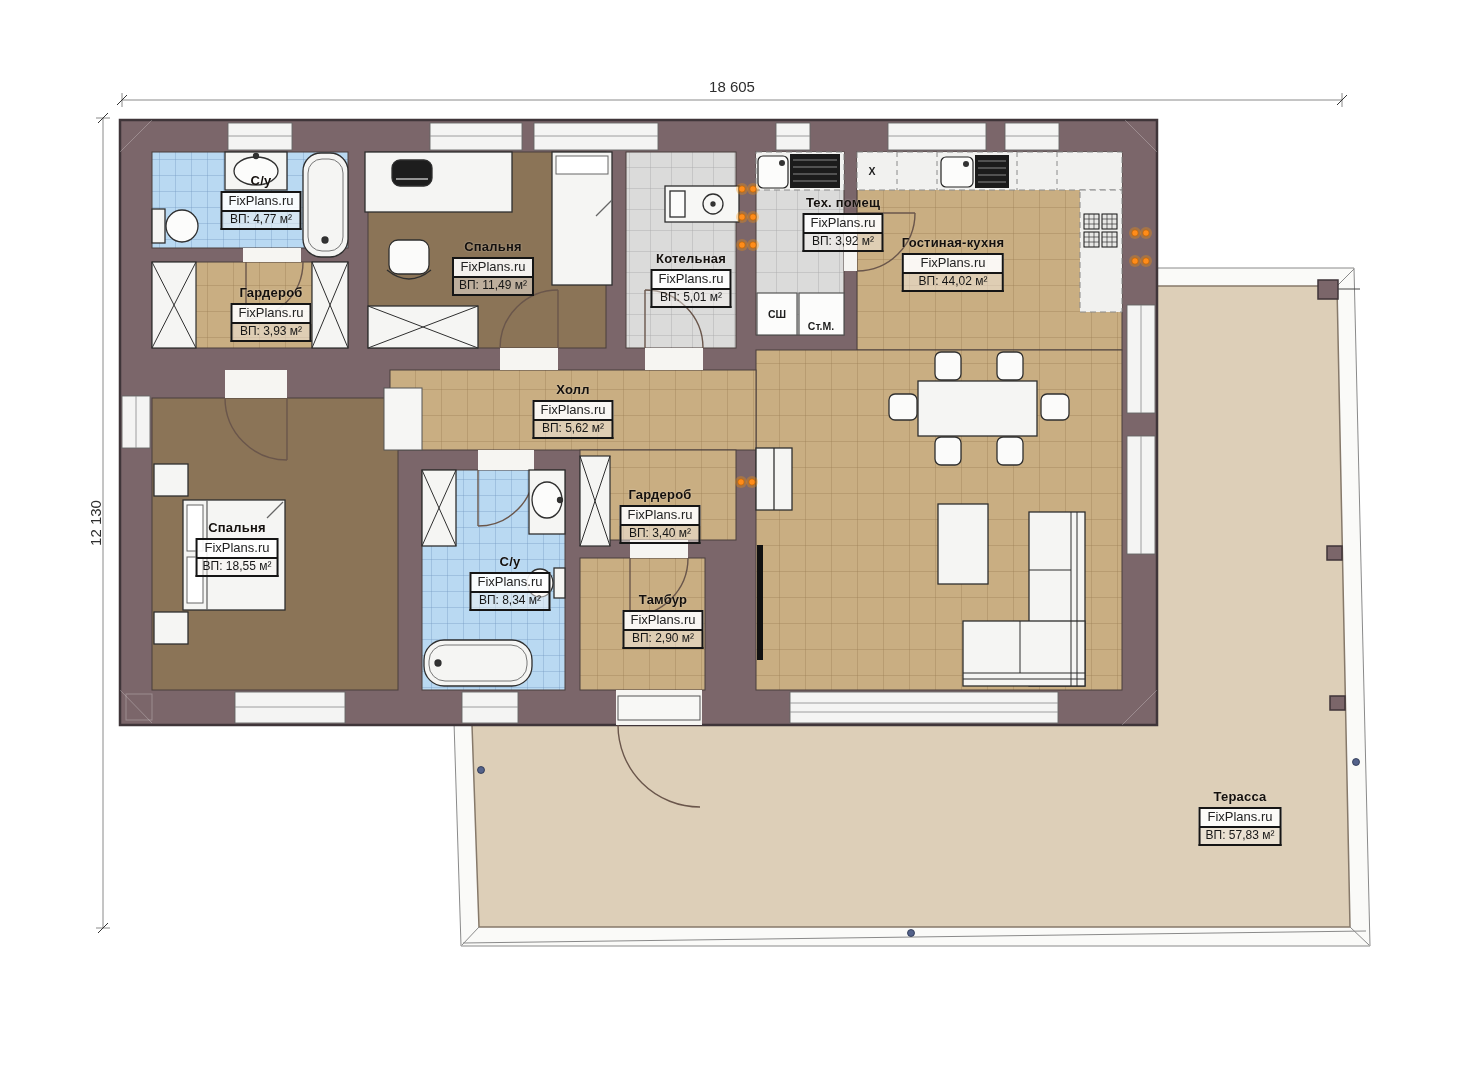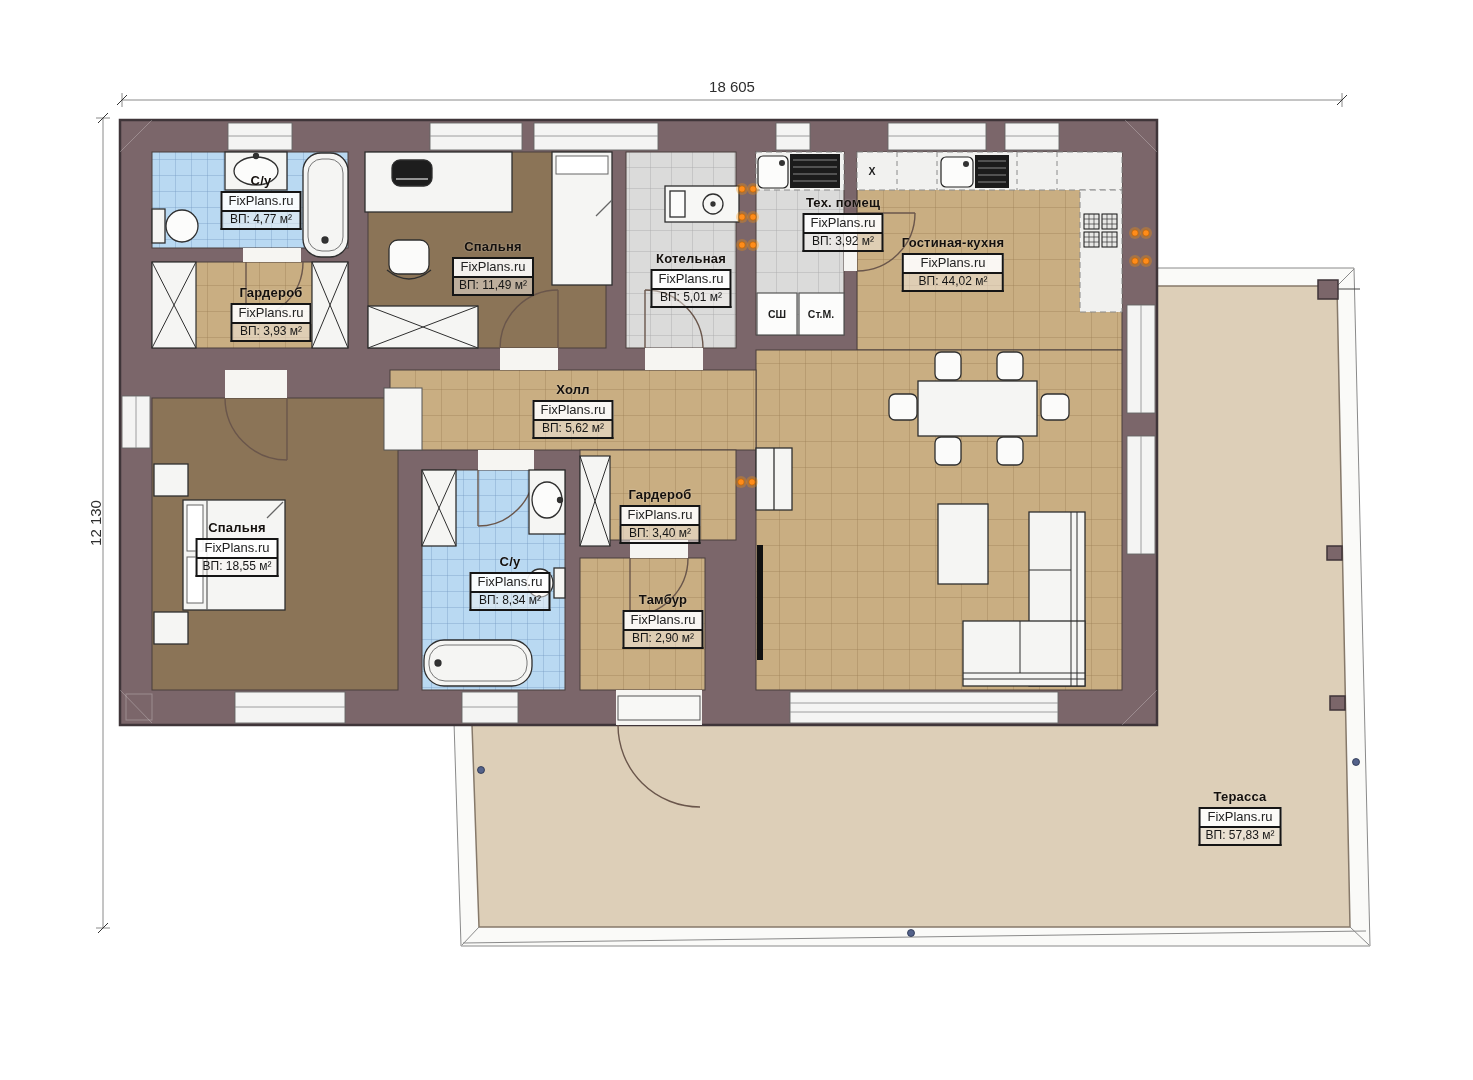--- a/index.html
+++ b/index.html
@@ -383,16 +383,16 @@
   <div class="rl-brand">FixPlans.ru</div>
   <div class="rl-area">ВП: 2,90 м²</div>
 </div>
 <div class="room-label" style="left:1240px;top:790px;">
   <div class="rl-name">Терасса</div>
   <div class="rl-brand">FixPlans.ru</div>
   <div class="rl-area">ВП: 57,83 м²</div>
 </div>
 
 <div class="tiny-label" style="left:777px;top:314px;">СШ</div>
-<div class="tiny-label" style="left:821px;top:314px;">Ст.М.</div>
+<div class="tiny-label" style="left:821px;top:326px;">Ст.М.</div>
 <div class="tiny-label" style="left:872px;top:171px;">X</div>
 
 </div>
 
 </body></html>

